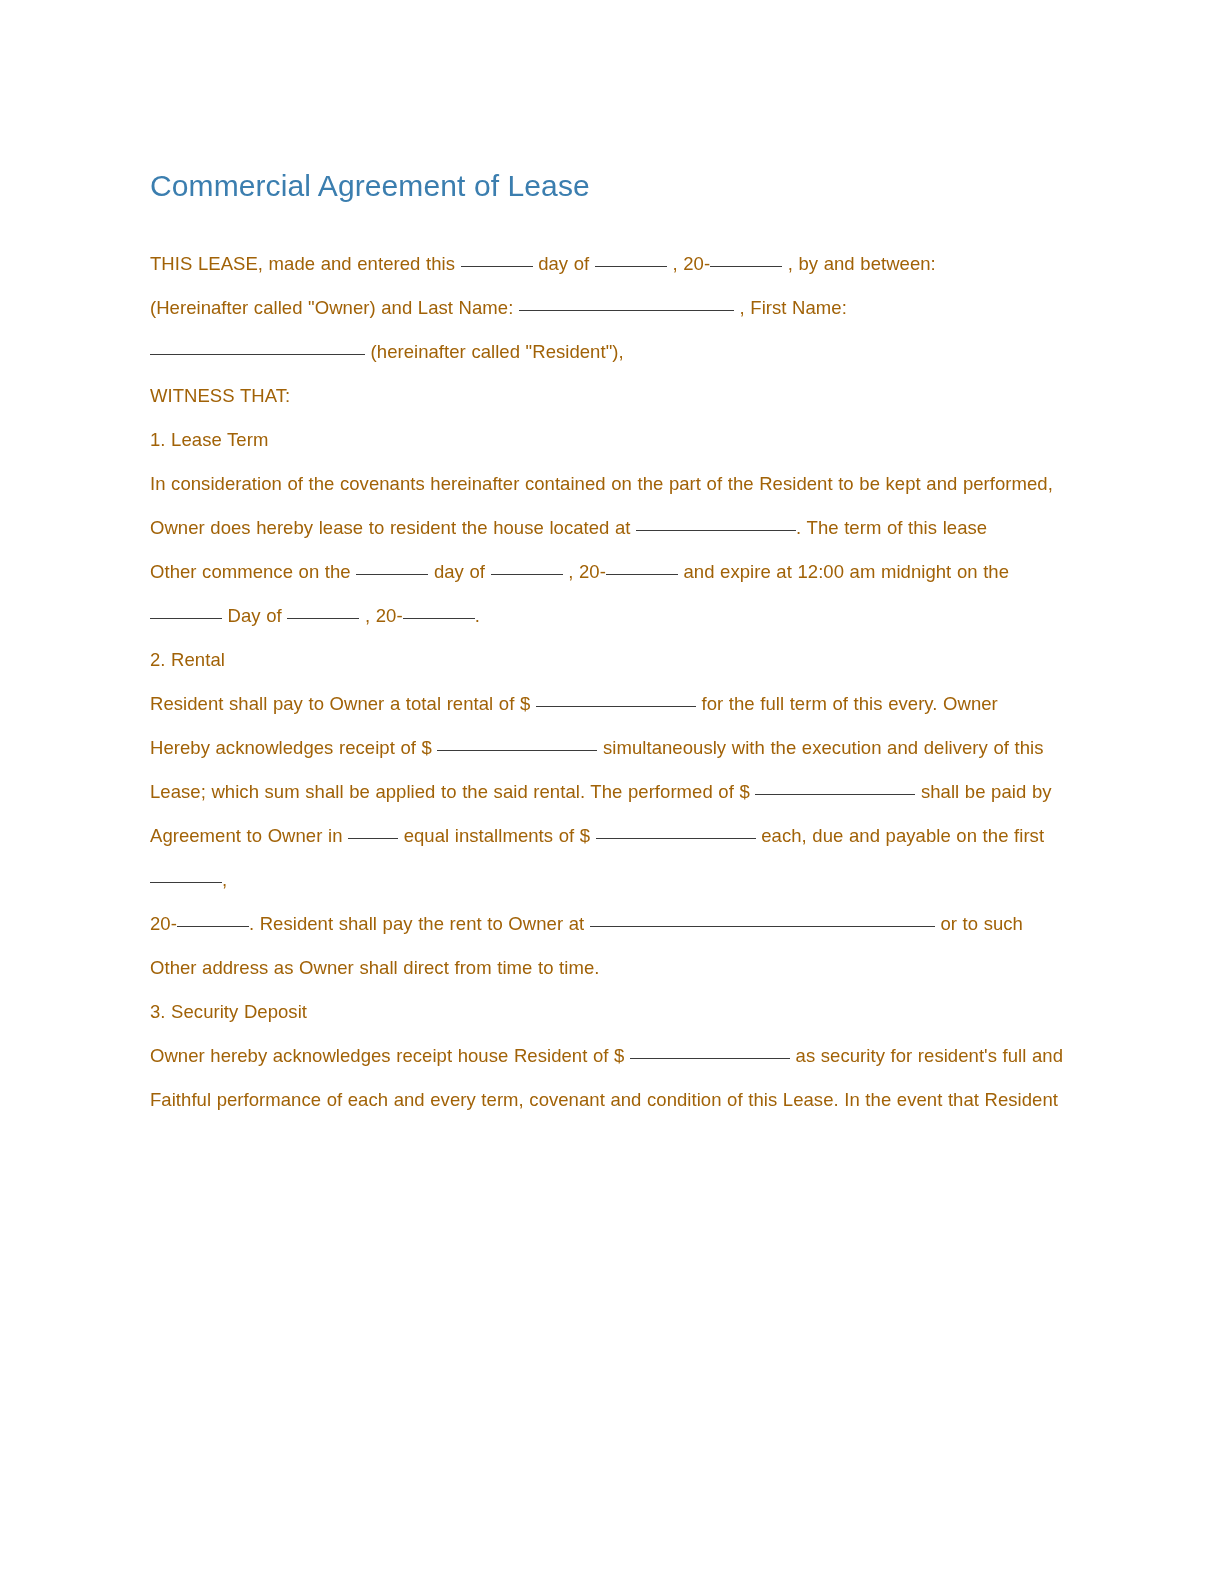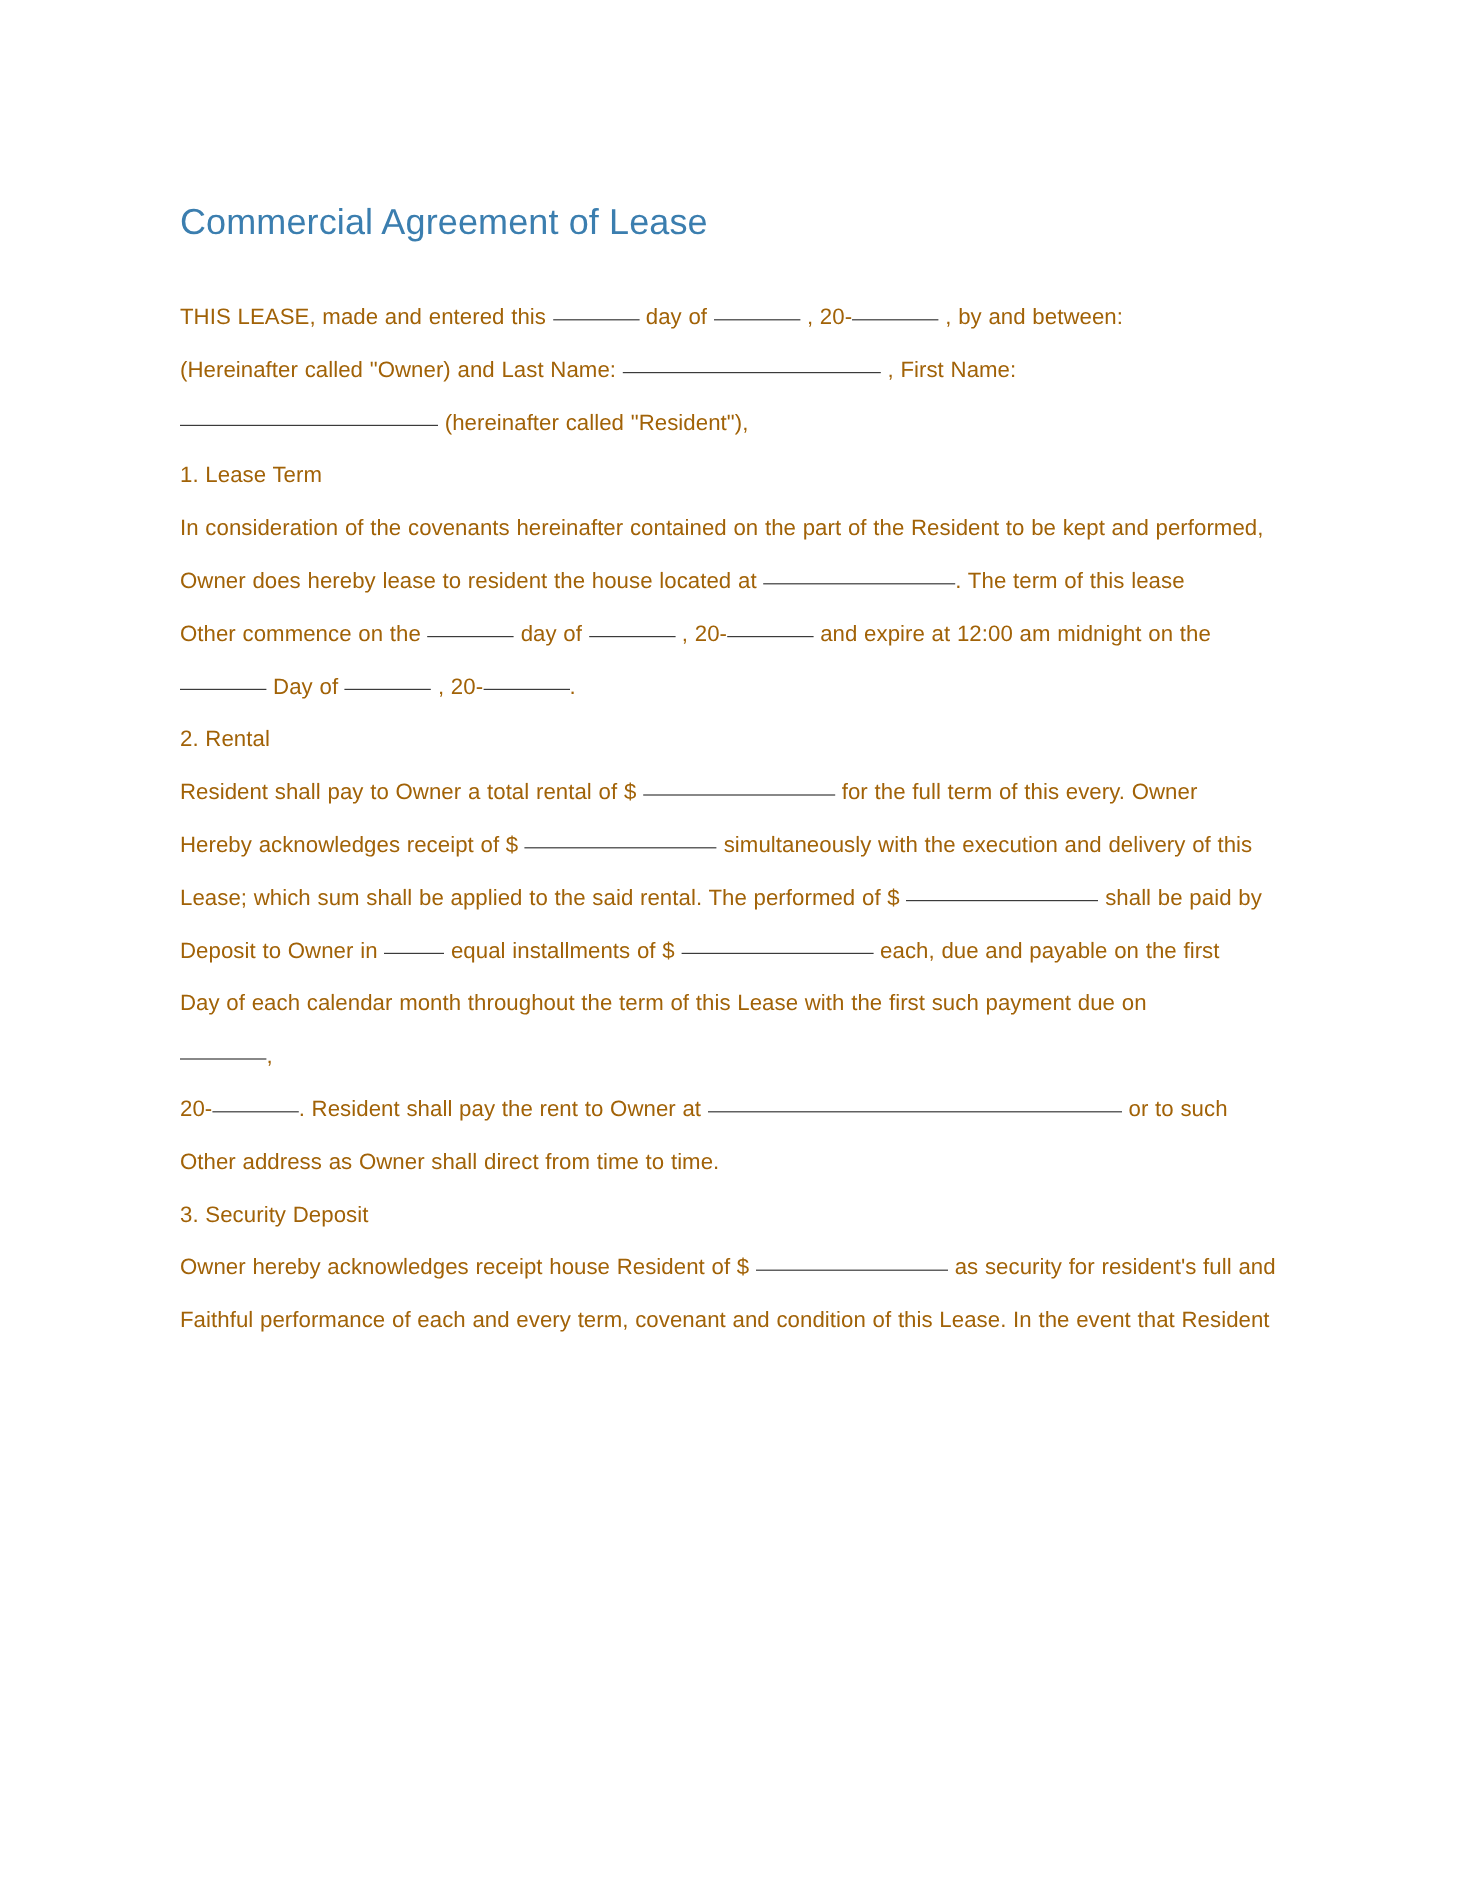--- a/index.html
+++ b/index.html
@@ -61,31 +61,31 @@
 </head>
 <body>
 
 <div class="page">
   <div class="doc-body">
     <h1 class="doc-title">Commercial Agreement of Lease</h1>
     <div id="paragraph-list">
         <p class="para"><span>THIS LEASE, made and entered this </span><span class="blank b-s"></span><span> day of </span><span class="blank b-s"></span><span> , 20-</span><span class="blank b-s"></span><span> , by and between:</span></p>
         <p class="para"><span>(Hereinafter called "Owner) and Last Name: </span><span class="blank b-l"></span><span> , First Name:</span></p>
         <p class="para"><span class="blank b-l"></span><span> (hereinafter called "Resident"),</span></p>
+        <p class="para"><span>WITNESS THAT:</span></p>
         <p class="para"><span>1. Lease Term</span></p>
         <p class="para"><span>In consideration of the covenants hereinafter contained on the part of the Resident to be kept and performed,</span></p>
         <p class="para"><span>Owner does hereby lease to resident the house located at </span><span class="blank b-m"></span><span>. The term of this lease</span></p>
         <p class="para"><span>Other commence on the </span><span class="blank b-s"></span><span> day of </span><span class="blank b-s"></span><span> , 20-</span><span class="blank b-s"></span><span> and expire at 12:00 am midnight on the</span></p>
         <p class="para"><span class="blank b-s"></span><span> Day of </span><span class="blank b-s"></span><span> , 20-</span><span class="blank b-s"></span><span>.</span></p>
         <p class="para"><span>2. Rental</span></p>
         <p class="para"><span>Resident shall pay to Owner a total rental of $ </span><span class="blank b-m"></span><span> for the full term of this every. Owner</span></p>
         <p class="para"><span>Hereby acknowledges receipt of $ </span><span class="blank b-m"></span><span> simultaneously with the execution and delivery of this</span></p>
         <p class="para"><span>Lease; which sum shall be applied to the said rental. The performed of $ </span><span class="blank b-m"></span><span> shall be paid by</span></p>
-        <p class="para"><span>Deposit to Owner in </span><span class="blank b-xs"></span><span> equal installments of $ </span><span class="blank b-m"></span><span> each, due and payable on the first</span></p>
-        <p class="para"><span>Day of each calendar month throughout the term of this Lease with the first such payment due on</span></p>
+        <p class="para"><span>Agreement to Owner in </span><span class="blank b-xs"></span><span> equal installments of $ </span><span class="blank b-m"></span><span> each, due and payable on the first</span></p>
         <p class="para"><span class="blank b-s"></span><span>,</span></p>
         <p class="para"><span>20-</span><span class="blank b-s"></span><span>. Resident shall pay the rent to Owner at </span><span class="blank b-xxl"></span><span> or to such</span></p>
         <p class="para"><span>Other address as Owner shall direct from time to time.</span></p>
         <p class="para"><span>3. Security Deposit</span></p>
         <p class="para"><span>Owner hereby acknowledges receipt house Resident of $ </span><span class="blank b-m"></span><span> as security for resident's full and</span></p>
         <p class="para"><span>Faithful performance of each and every term, covenant and condition of this Lease. In the event that Resident</span></p>
       </div>
   </div>
 </div>
 

